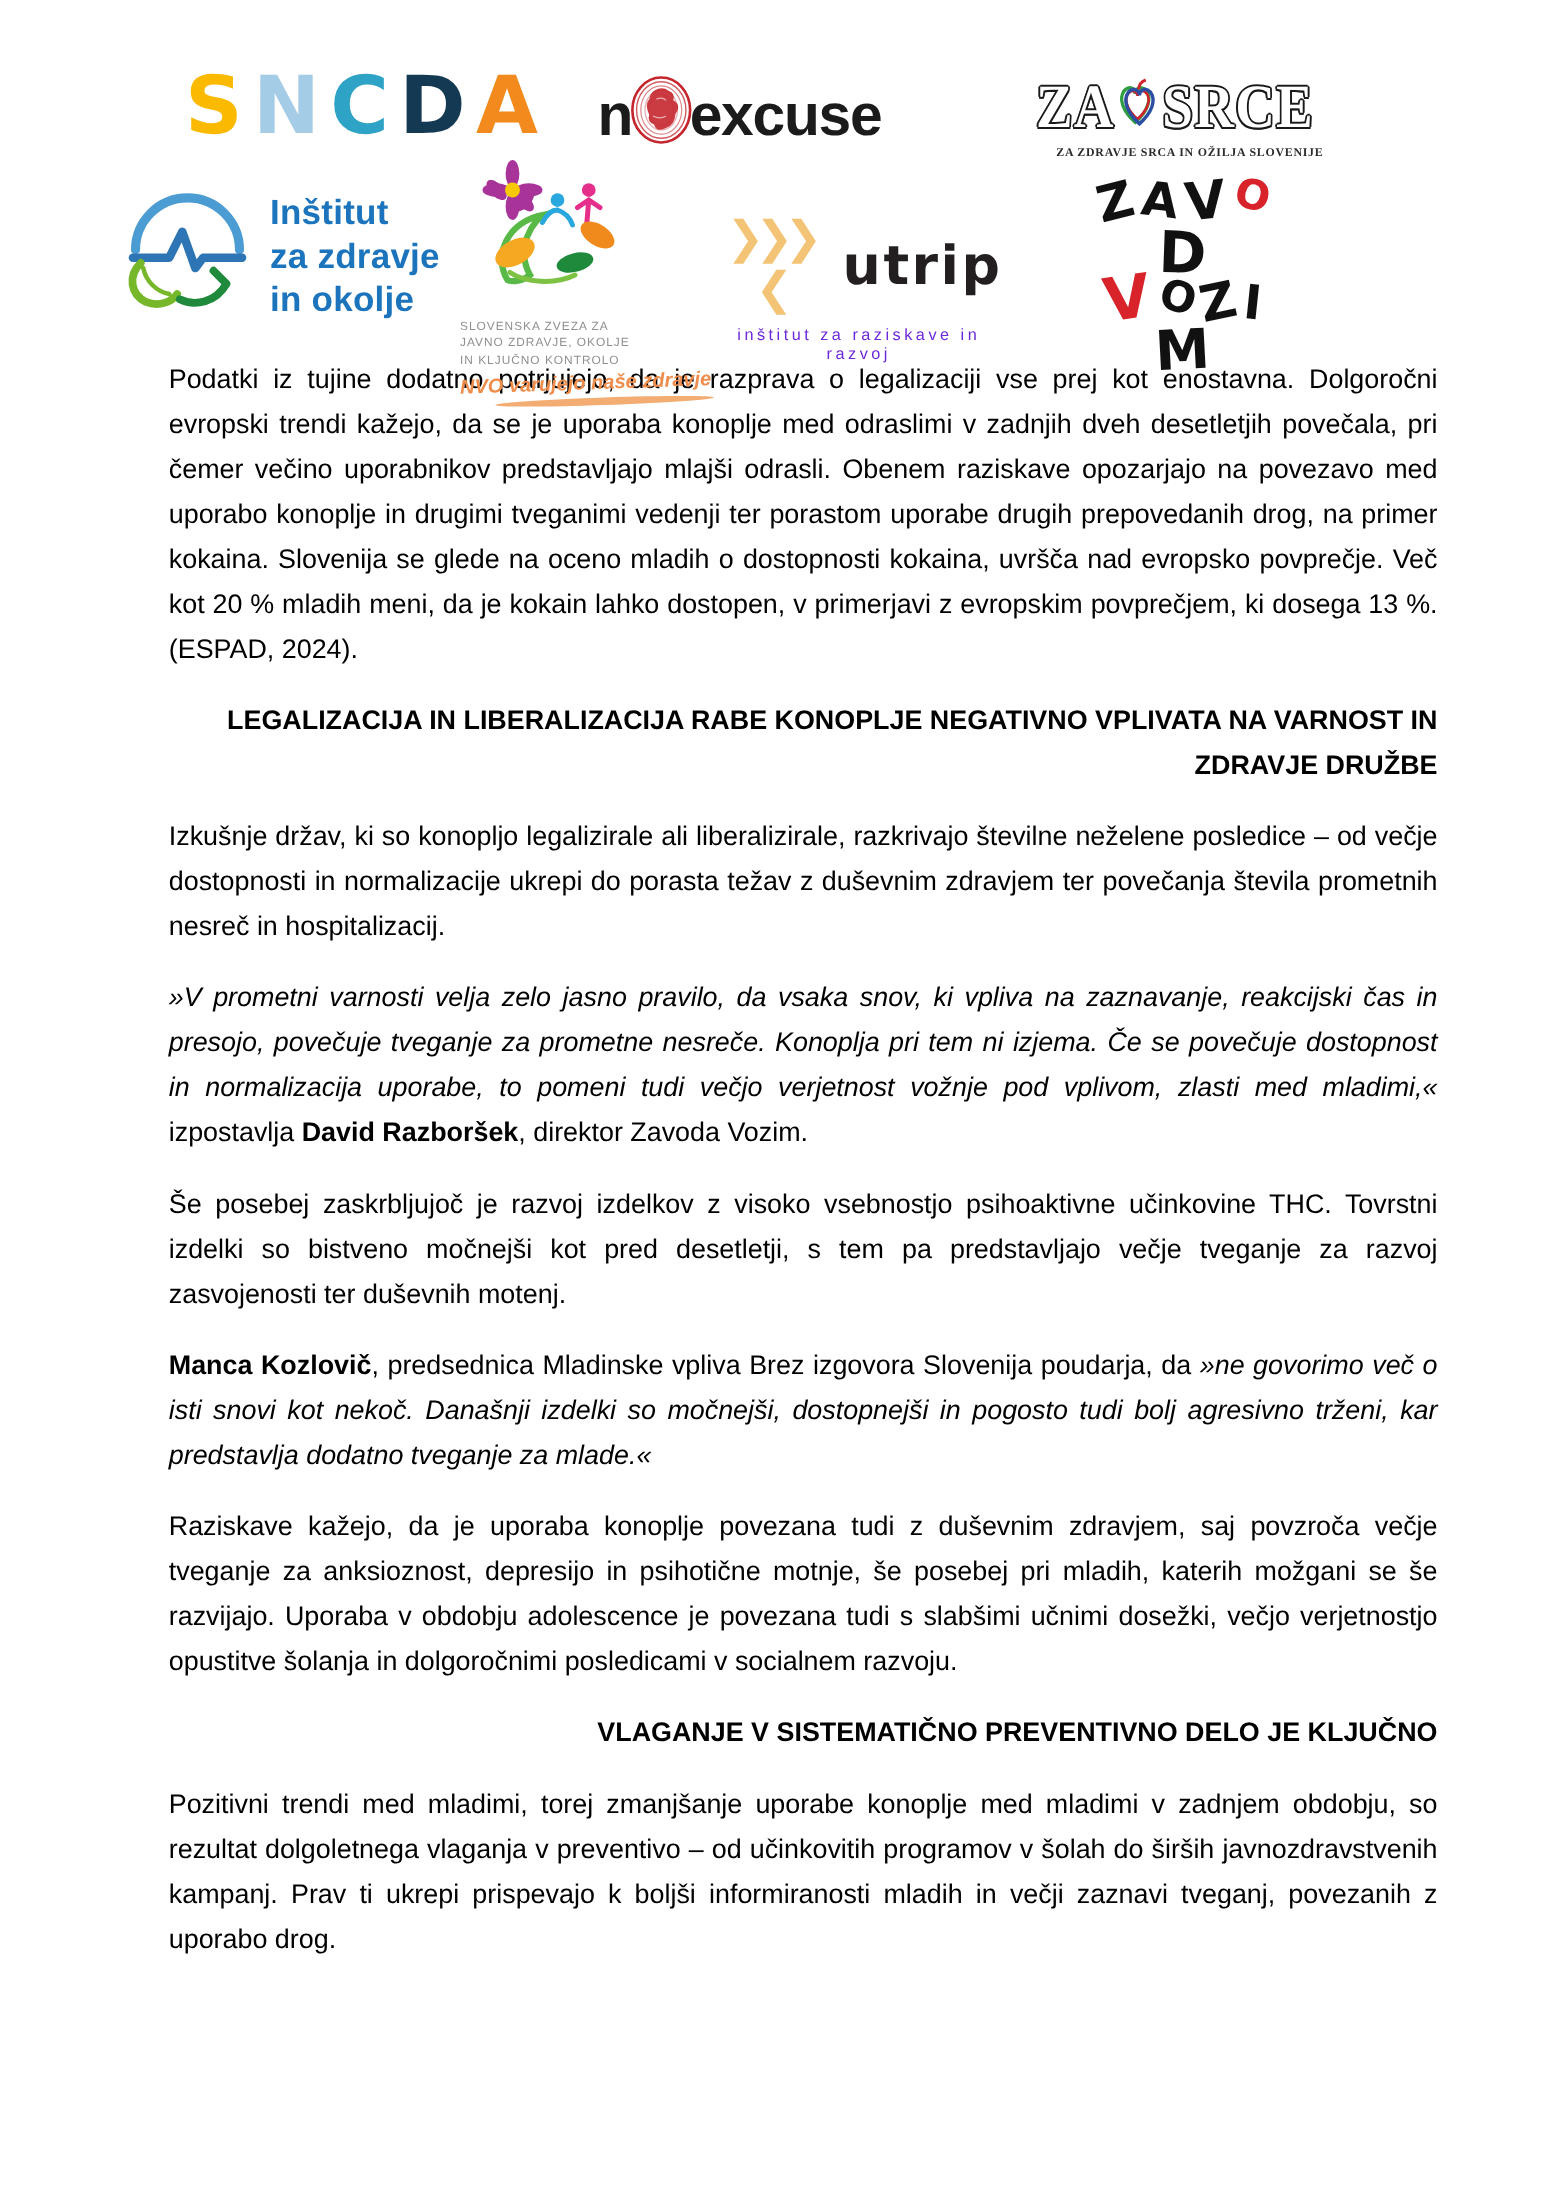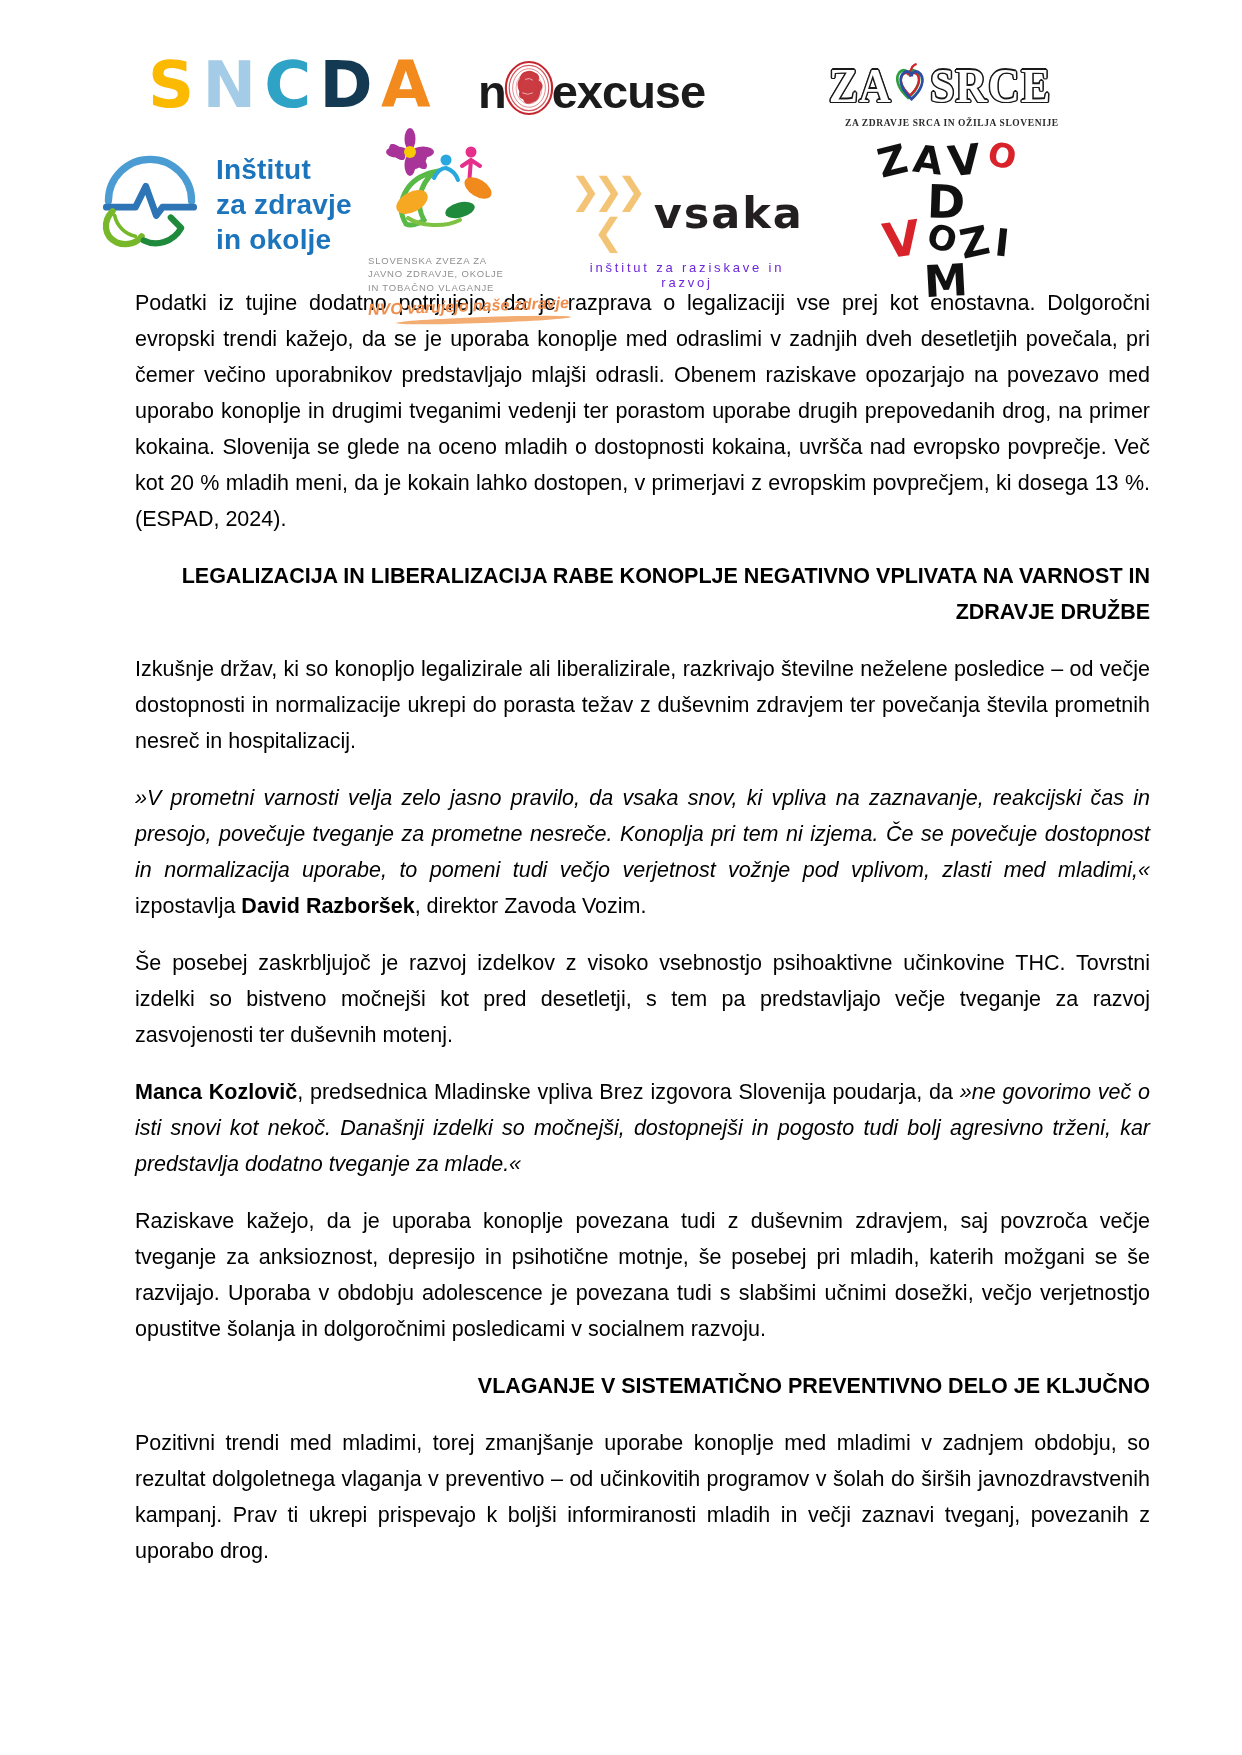--- a/index.html
+++ b/index.html
@@ -177,30 +177,30 @@
           <circle cx="103" cy="26" r="5.5" fill="#e62e8b"></circle>
           <path d="M94 40 L103 34 L112 40 M103 34 L101 58" fill="none" stroke="#e62e8b" stroke-width="4" stroke-linecap="round"></path>
           <ellipse cx="110" cy="62" rx="15" ry="8.5" transform="rotate(32 110 62)" fill="#f08a1d"></ellipse>
           <ellipse cx="92" cy="84" rx="15" ry="7.5" transform="rotate(-14 92 84)" fill="#1f8a3b"></ellipse>
           <path d="M40 92 C52 100 76 102 92 94" fill="none" stroke="#7dc242" stroke-width="4" stroke-linecap="round"></path>
         </svg>
       </span>
       <div class="szotk-caption">
         <div>SLOVENSKA ZVEZA ZA</div>
         <div>JAVNO ZDRAVJE, OKOLJE</div>
-        <div>IN TOBAČNO VLAGANJE</div>
+        <div>IN KLJUČNO KONTROLO</div>
       </div>
       <div class="szotk-tagline">NVO varujejo naše zdravje</div>
       <div class="swoosh"></div>
     </div>
 
     <div class="logo-block utrip">
       <div class="utrip-line">
         <span class="chevrons">❯❯❯❮</span>
-        <span class="utrip-name">vsaka</span>
+        <span class="utrip-name">utrip</span>
       </div>
       <div class="utrip-sub">inštitut za raziskave in razvoj</div>
     </div>
 
     <div class="logo-block vozim">
       <div class="l1">
         <span style="color: rgb(17, 17, 17);">Z</span>
         <span style="color: rgb(17, 17, 17);">A</span>
         <span style="color: rgb(17, 17, 17);">V</span>
         <span style="color: rgb(216, 35, 42);">O</span>

